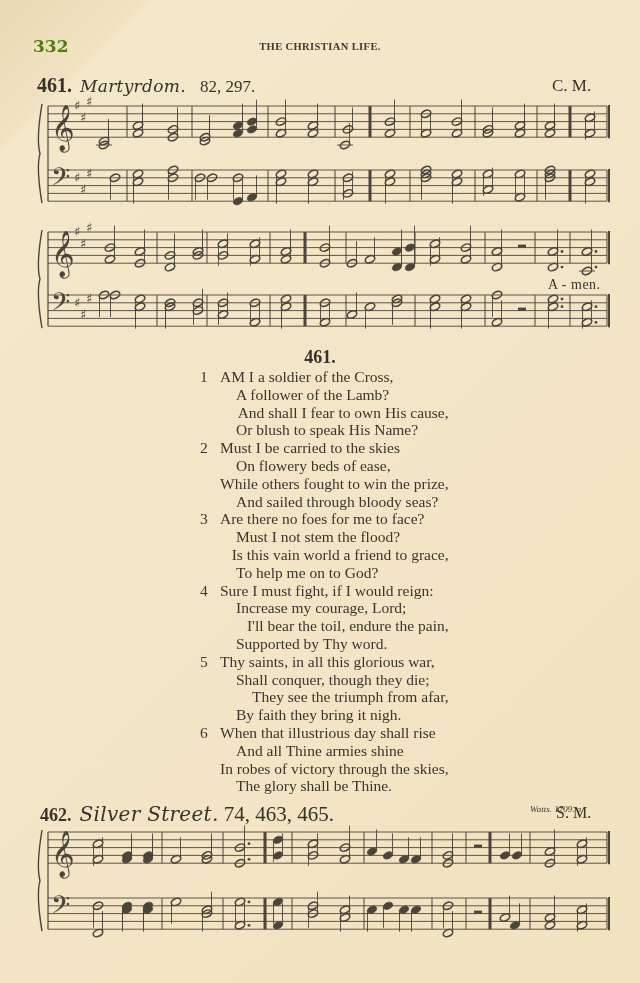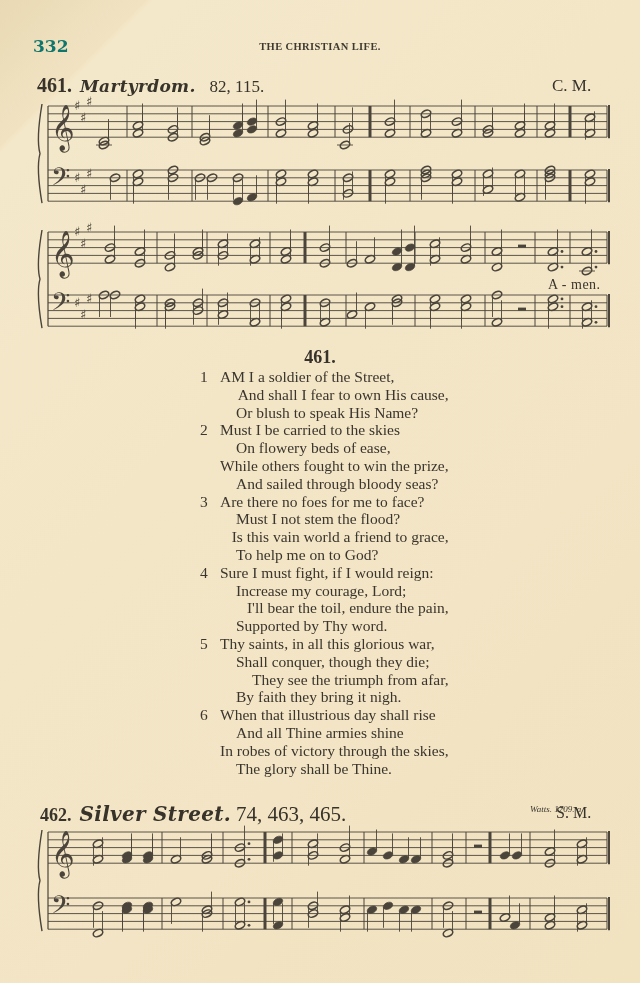--- a/index.html
+++ b/index.html
@@ -9,25 +9,25 @@
     font-family: "DejaVu Serif", "Liberation Serif", serif;
     color: #3a352d;
     position: relative;
   }
   .page {
     position: absolute; inset: 0;
     background:
       linear-gradient(135deg, #e9d9b4 0%, #f1e3c2 9%, #f4e8ca 9.5%, #f3e6c7 40%, #f1e2c0 100%);
   }
   .abs { position: absolute; }
-  .page-number { left: 33px; top: 36px; font-size: 17px; font-weight: bold; color: #0f766e; font-family: "DejaVu Serif", serif; }
+  .page-number { left: 33px; top: 36px; font-size: 17px; font-weight: bold; color: #4d7c0f; font-family: "DejaVu Serif", serif; }
   .running-head { left: 0; width: 640px; top: 41px; text-align: center; font-size: 10.5px; letter-spacing: 0.4px; font-family: "Liberation Serif", serif; font-weight: bold; color: #3e3930; }
   .tune-head { font-family: "Liberation Serif", serif; color: #37322a; }
   .tune-num { font-size: 20px; font-weight: bold; }
-  .tune-name { font-size: 17px; font-weight: bold; font-style: italic; font-family: "DejaVu Serif", serif; letter-spacing: 0.3px; }
+  .tune-name { font-size: 17px; font-weight: normal; font-style: italic; font-family: "DejaVu Serif", serif; letter-spacing: 0.3px; }
   .tune-refs { font-size: 17px; }
   .meter { font-size: 17px; font-family: "Liberation Serif", serif; color: #37322a; }
   .attrib { font-size: 9px; font-style: italic; font-family: "Liberation Serif", serif; color: #3b362e; }
   .hymn-num { left: 0; width: 640px; text-align: center; top: 347px; font-size: 18px; font-weight: bold; font-family: "Liberation Serif", serif; color: #37322a; }
   .verses { left: 200px; top: 368px; font-family: "Liberation Serif", serif; font-size: 15.5px; line-height: 17.8px; color: #3a352d; }
   .line { white-space: pre; height: 17.8px; }
   .line.i0 { padding-left: 20px; }
   .line.i1 { padding-left: 36px; }
   .line.i2 { padding-left: 20px; text-align: right; }
   .line.i3 { padding-left: 36px; }
@@ -39,21 +39,21 @@
 <body>
 
 <div class="page"></div>
 
 <div class="abs page-number">332</div>
 <div class="abs running-head">THE CHRISTIAN LIFE.</div>
 
 <div class="abs tune-head" style="left:37px; top:74px;">
   <span class="tune-num">461.</span>
   <span class="tune-name" style="margin-left:4px;">Martyrdom.</span>
-  <span class="tune-refs" style="margin-left:10px;">82, 115.</span>
+  <span class="tune-refs" style="margin-left:10px;">82, 297.</span>
 </div>
 <div class="abs meter" style="left:552px; top:76px;">C. M.</div>
 
 <svg class="music" id="music-461" width="640" height="345">
     <line x1="48" x2="607" y1="106" y2="106" stroke="#4a443a" stroke-width="0.9"></line>
     <line x1="48" x2="607" y1="113.8" y2="113.8" stroke="#4a443a" stroke-width="0.9"></line>
     <line x1="48" x2="607" y1="121.6" y2="121.6" stroke="#4a443a" stroke-width="0.9"></line>
     <line x1="48" x2="607" y1="129.4" y2="129.4" stroke="#4a443a" stroke-width="0.9"></line>
     <line x1="48" x2="607" y1="137.2" y2="137.2" stroke="#4a443a" stroke-width="0.9"></line>
     <line x1="48" x2="607" y1="170" y2="170" stroke="#4a443a" stroke-width="0.9"></line>
@@ -399,21 +399,22 @@
     <line x1="591.5" x2="591.5" y1="321.3" y2="300.3" stroke="#4a443a" stroke-width="0.9"></line>
     <circle cx="596" cy="322.3" r="1.4" fill="#4a443a"></circle>
     <rect x="518" y="244.6" width="8" height="3" fill="#4a443a"></rect>
     <rect x="518" y="307.6" width="8" height="3" fill="#4a443a"></rect>
   </svg>
 <div class="abs amen">A - men.</div>
 
 <div class="abs hymn-num">461.</div>
 <div class="abs verses" id="verses">
     <div style="position: relative;">
-      <div class="line i0">AM I a soldier of the Street,</div>
+      <div class="line i0">AM I a soldier of the Cross,</div>
+      <div class="line i1">A follower of the Lamb?</div>
       <div class="line i2">And shall I fear to own His cause,</div>
       <div class="line i3">Or blush to speak His Name?</div>
       <span class="vnum" style="top: 0px;">1</span>
     </div>
     <div style="position: relative;">
       <div class="line i0">Must I be carried to the skies</div>
       <div class="line i1">On flowery beds of ease,</div>
       <div class="line i2">While others fought to win the prize,</div>
       <div class="line i3">And sailed through bloody seas?</div>
       <span class="vnum" style="top: 0px;">2</span>

